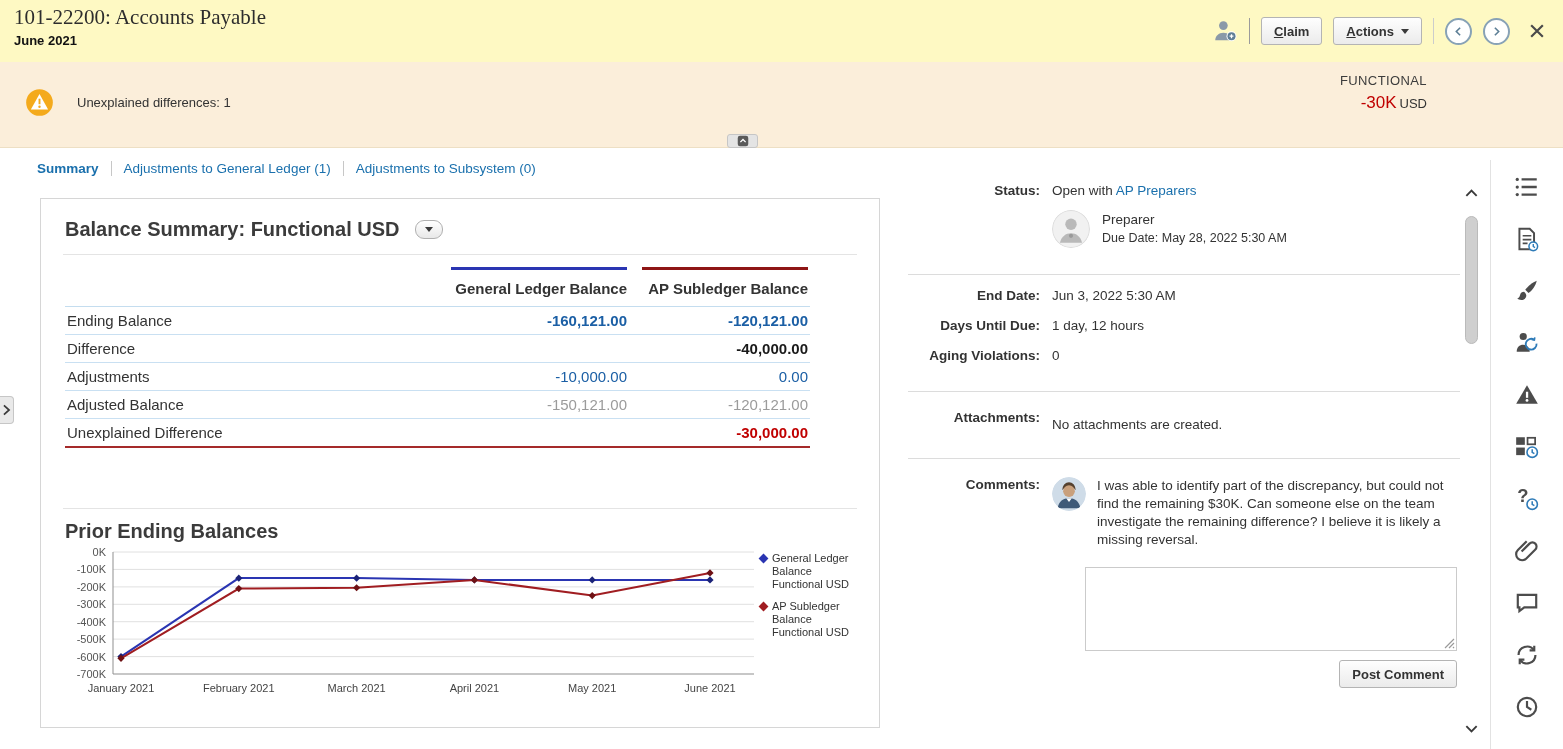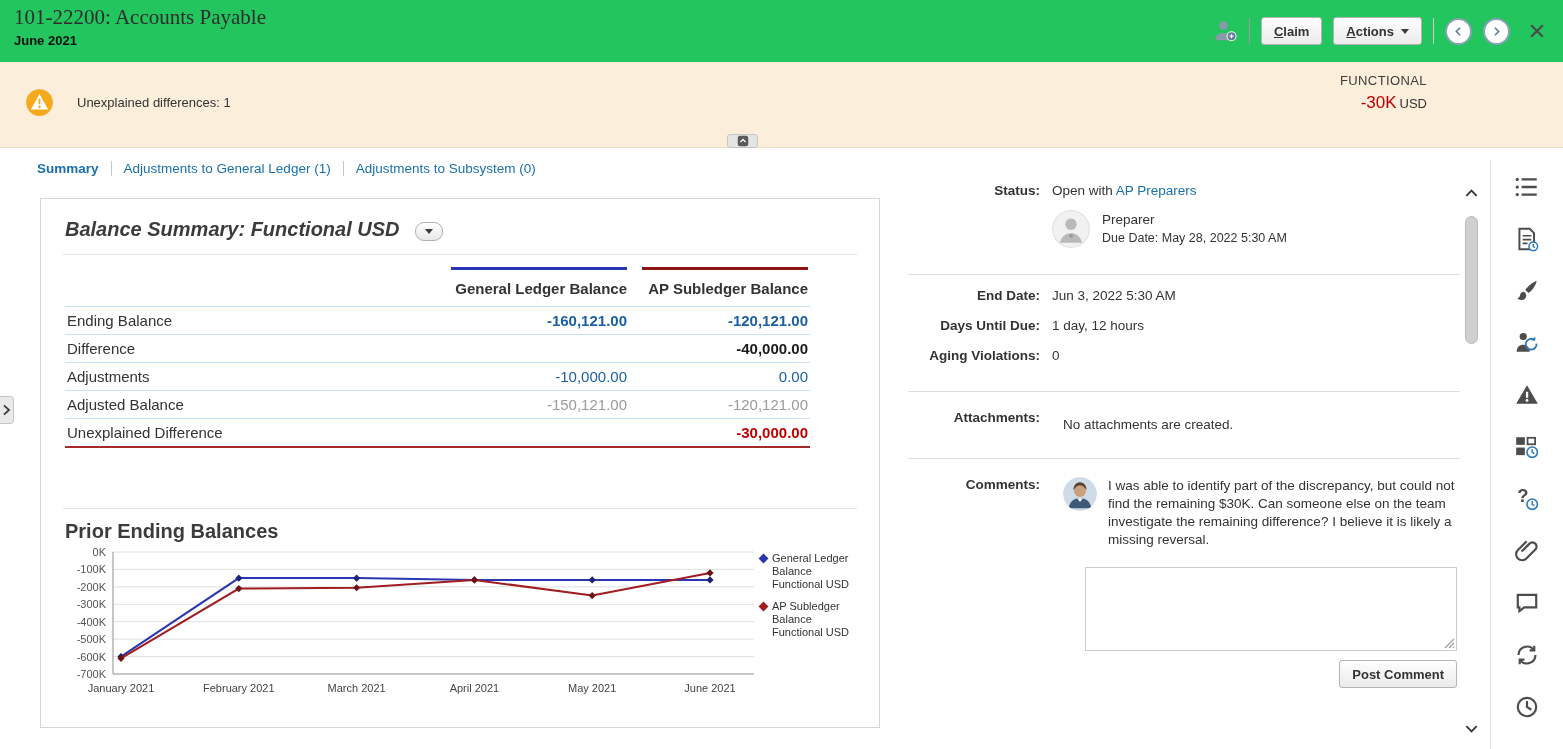--- a/index.html
+++ b/index.html
@@ -1,21 +1,21 @@
 <!DOCTYPE html>
 <html><head>
 <meta charset="utf-8">
 <style>
   * { margin:0; padding:0; box-sizing:border-box; }
   html,body { width:1563px; height:749px; overflow:hidden; }
   body { font-family:"Liberation Sans",sans-serif; background:#fff; color:#333; position:relative; }
   button { font-family:inherit; }
 
   
-  .topbar { position:absolute; left:0; top:0; width:100%; height:62px; background:#22c55e; }
+  .topbar { position:absolute; left:0; top:0; width:100%; height:62px; background:#fef9c3; }
   .page-title { position:absolute; left:14px; top:5px; font-family:"Liberation Serif",serif; font-size:21px; color:#2d2d2d; }
   .page-period { position:absolute; left:14px; top:33px; font-size:13px; font-weight:bold; color:#121212; }
   .topbar-right { position:absolute; right:16px; top:16px; display:flex; align-items:center; gap:11px; height:30px; }
   .vsep { width:1px; height:26px; background:#9b9b9b; }
   .vsep.light { background:#cccccc; }
   .btn { display:inline-flex; align-items:center; gap:7px; height:28px; padding:0 12px; border:1px solid #b4b4b4;
          border-radius:3px; background:linear-gradient(#fefefe,#ebebeb); font-size:13px; font-weight:bold; color:#333; cursor:pointer; }
   .caret-down { width:0; height:0; border-left:4.5px solid transparent; border-right:4.5px solid transparent; border-top:5px solid #3a3a3a; }
   .navcirc { width:27px; height:27px; border-radius:50%; border:2px solid #88a2b6; background:#fff;
              display:inline-flex; align-items:center; justify-content:center; padding:0; cursor:pointer; }
@@ -33,21 +33,21 @@
                   border-radius:3px; background:#e4e4e4; display:flex; align-items:center; justify-content:center; cursor:pointer; padding:0; }
 
   
   .tabs { position:absolute; left:37px; top:161px; display:flex; align-items:center; gap:12px; }
   .tab { font-size:13.5px; color:#1a70ad; cursor:pointer; background:none; border:none; padding:0; }
   .tab.active { font-weight:bold; }
   .tabsep { width:1px; height:15px; background:#c7c7c7; }
 
   
   .card { position:absolute; left:40px; top:198px; width:840px; height:530px; border:1px solid #d6d6d6; background:#fff; padding:0 22px; }
-  .card-title-row { display:flex; align-items:flex-end; gap:15px; padding-top:19px; padding-left:2px;font-style:italic; }
+  .card-title-row { display:flex; align-items:center; gap:15px; padding-top:19px; padding-left:2px; }
   .card-title { font-size:20px; font-weight:bold; color:#3b3b3b; }
   .mini-drop { width:28px; height:19px; border:1px solid #b0b0b0; border-radius:9px; background:linear-gradient(#fff,#e8e8e8);
                display:inline-flex; align-items:center; justify-content:center; cursor:pointer; }
   .card-hr { height:1px; background:#e4e4e4; margin-top:13px; }
 
   .balance-table { width:745px; border-collapse:collapse; margin-top:12px; margin-left:2px; table-layout:fixed; }
   .balance-table th { vertical-align:bottom; padding:0 2px 9px 2px; border-bottom:1px solid #c4ddef; }
   .colbar { height:3px; margin-bottom:10px; }
   .colbar.gl { background:#2a35b2; }
   .colbar.ap { background:#8e1515; }
@@ -76,21 +76,21 @@
   .drow { display:flex; align-items:flex-start; }
   .dlabel { width:132px; text-align:right; font-weight:bold; color:#333; flex:0 0 auto; }
   .dvalue { margin-left:12px; color:#333; }
   a.link { color:#1a70ad; text-decoration:none; cursor:pointer; }
   .preparer { margin-left:144px; margin-top:12px; display:flex; gap:12px; align-items:flex-start; }
   .avatar { width:38px; height:38px; border-radius:50%; overflow:hidden; flex:0 0 auto; }
   .avatar.small { width:34px; height:34px; }
   .prep-name { color:#333; padding-top:2px; }
   .prep-due { font-size:12.5px; color:#333; margin-top:4px; }
   .hdiv { height:1px; background:#dcdcdc; }
-  .mt13 { margin-top:13px; } .mt15 { margin-top:15px; } .mt18 { margin-top:18px;gap:11px; }
+  .mt13 { margin-top:13px; } .mt15 { margin-top:15px; } .mt18 { margin-top:18px; }
   .mt26 { margin-top:26px; } .mt28 { margin-top:28px; }
   .comment-body { display:flex; gap:11px; margin-left:12px; }
   .comment-text { width:365px; line-height:18px; color:#333; }
   .comment-input-wrap { position:relative; margin-left:177px; margin-top:18px; width:372px; height:84px; }
   .comment-input { width:100%; height:100%; border:1px solid #cbcbcb; resize:none; font-family:inherit; font-size:13px; padding:6px; background:#fff; }
   .grip { position:absolute; right:2px; bottom:2px; }
   .post-row { width:549px; text-align:right; margin-top:9px; }
 
   
   .vscroll { position:absolute; left:1462px; top:186px; width:20px; height:553px; }

